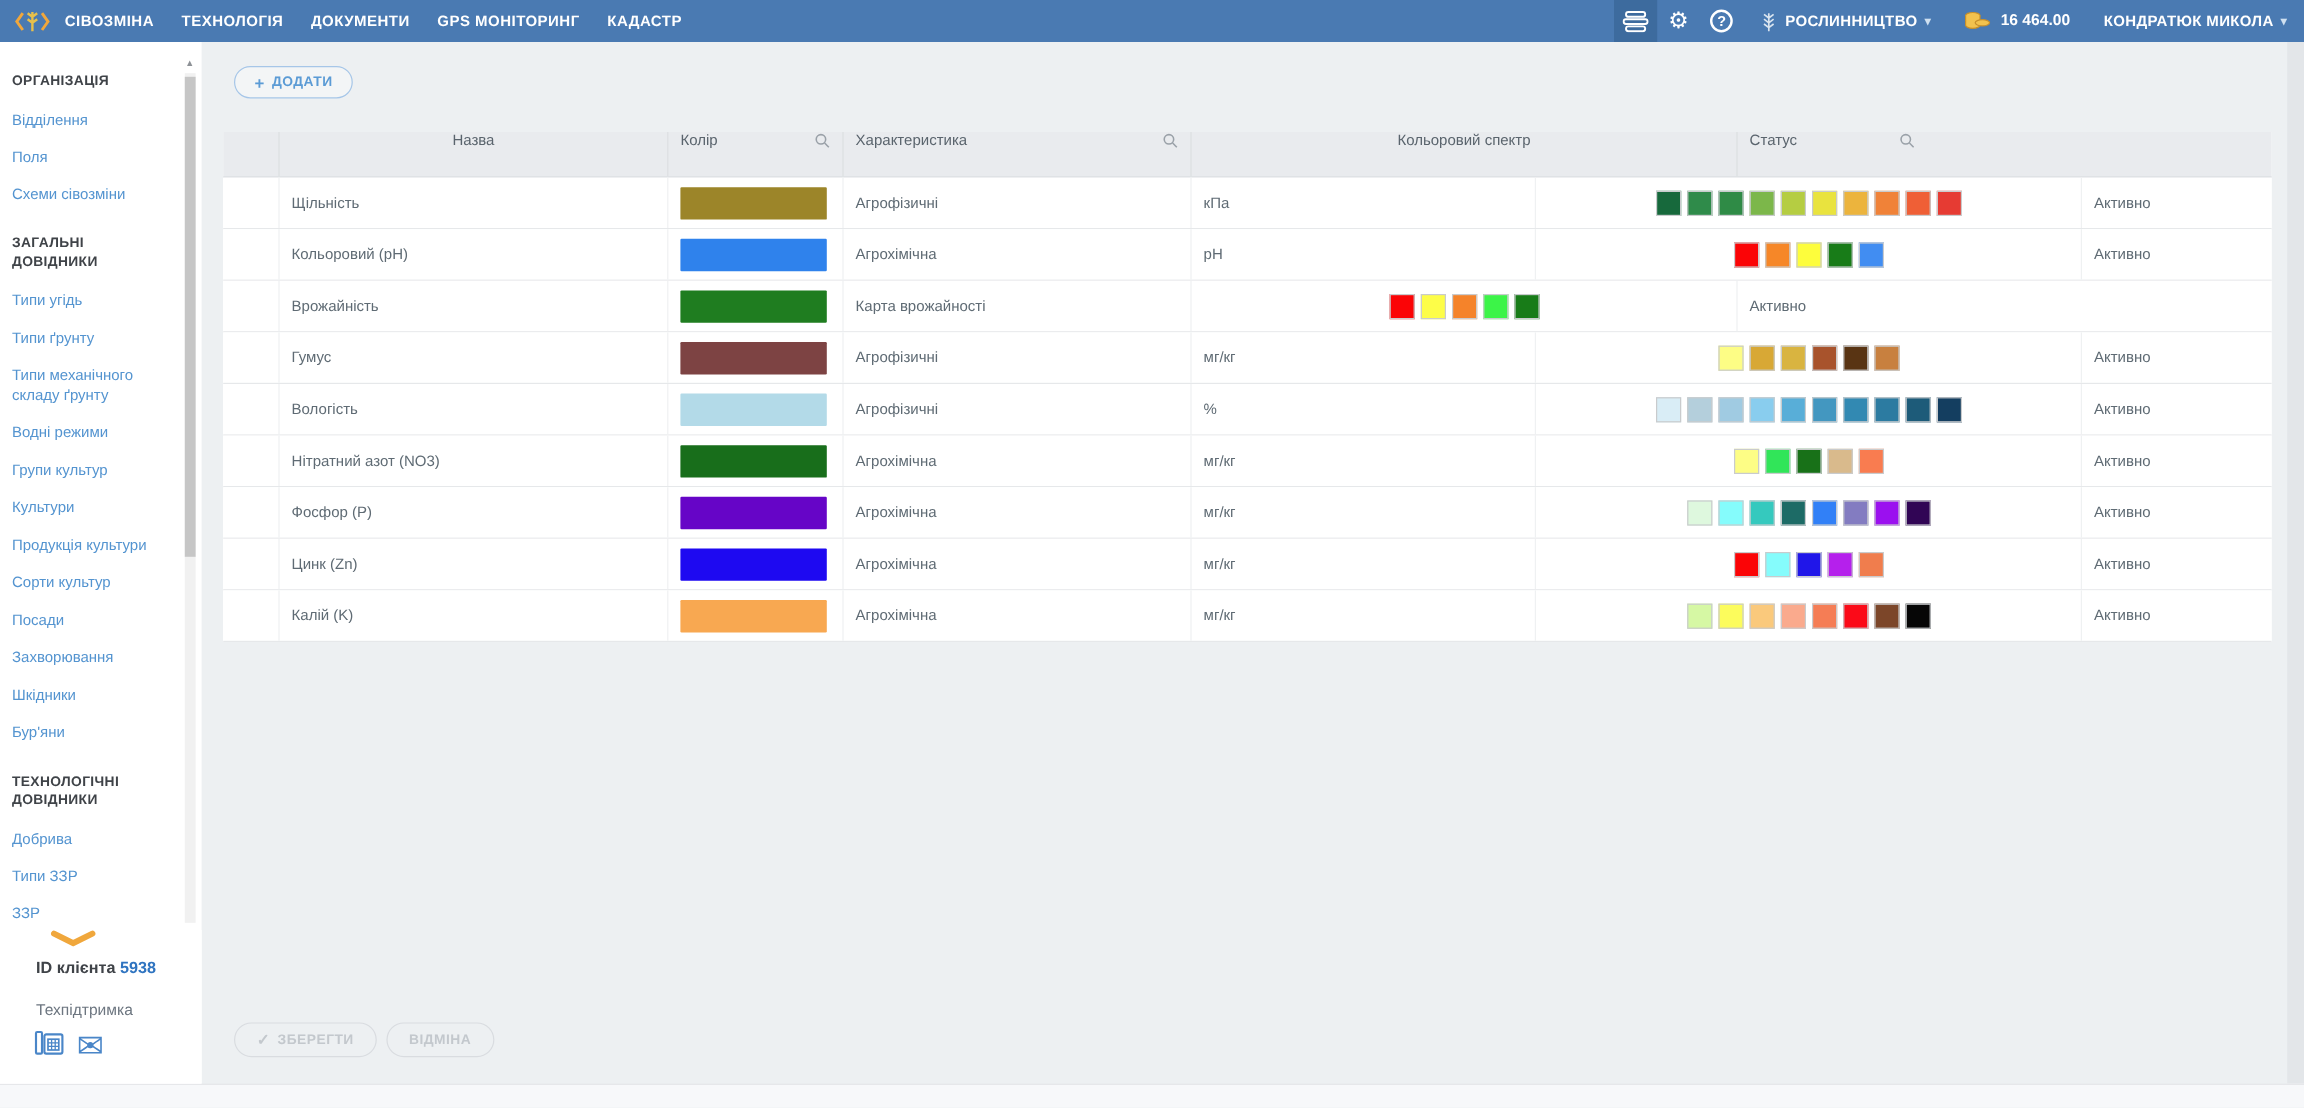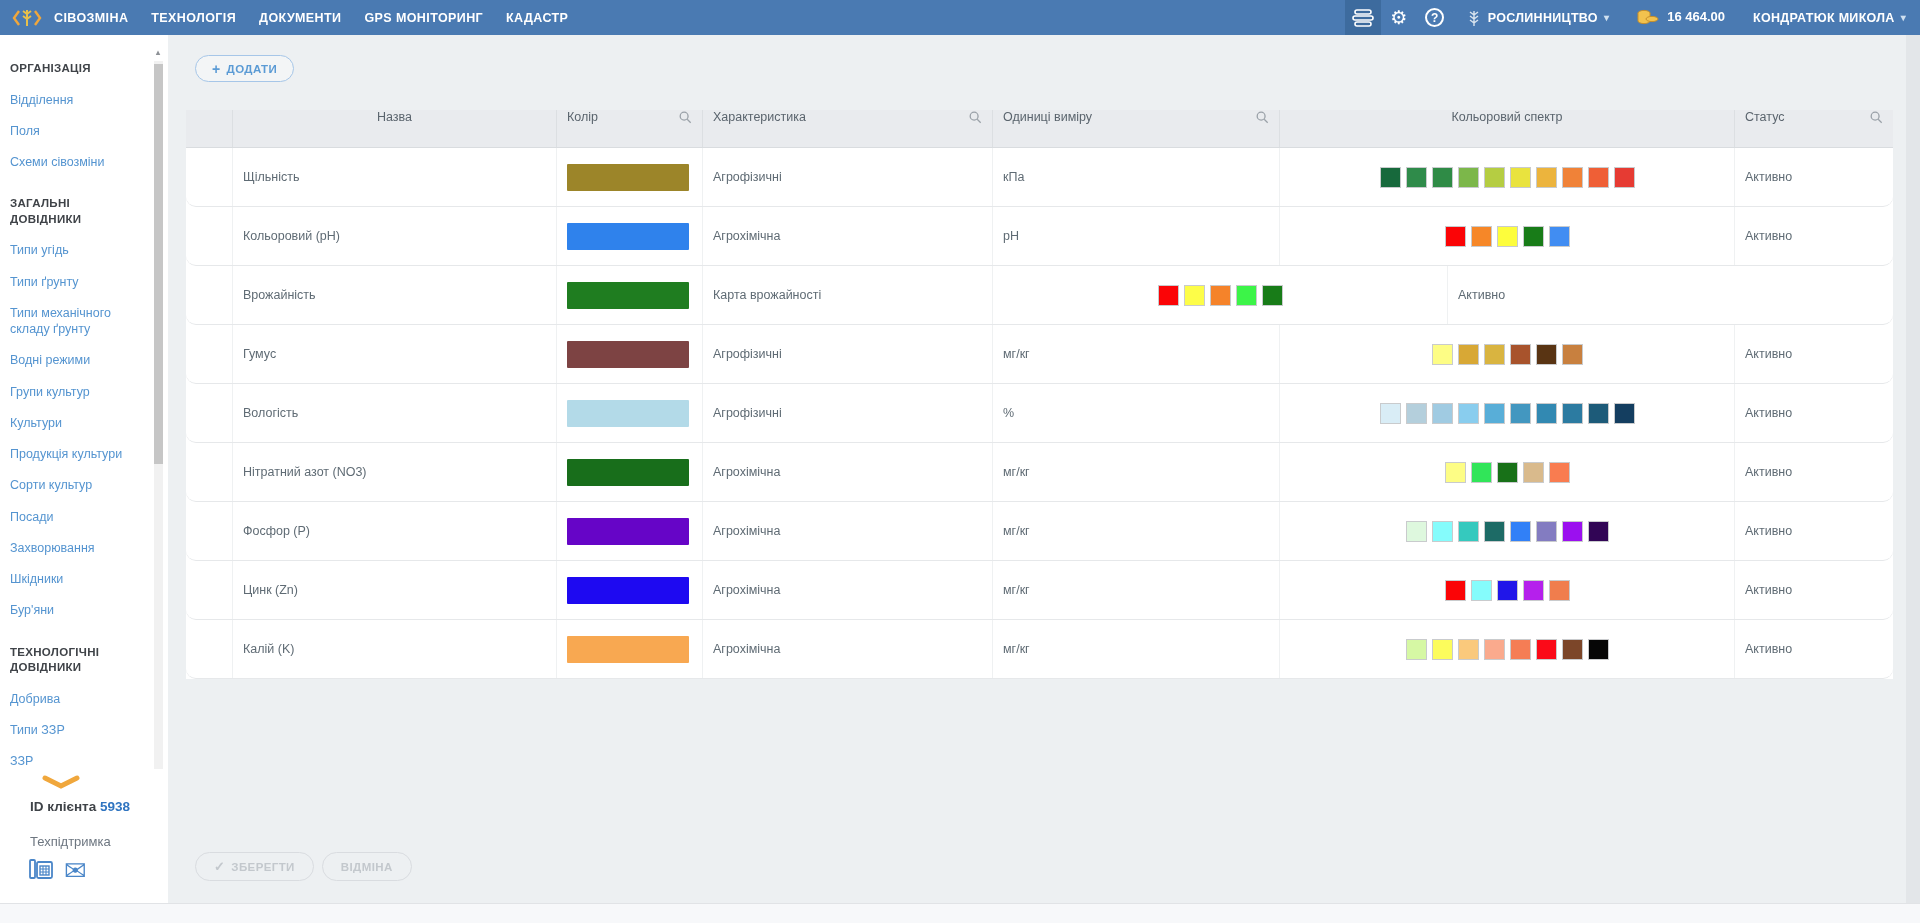--- a/index.html
+++ b/index.html
@@ -87,21 +87,21 @@
   .thead { display:flex; background:#e9ebee; height:38px; border-bottom:1px solid #d9dcdf; }
   .th {
     display:flex; padding:0 10px; color:#5a646d;
     border-right:1px solid #dcdfe2; position:relative;
   }
   .th:last-child { border-right:none; }
   .th .hlabel { flex:1; }
   .th.center .hlabel { text-align:center; }
   .search-icon { flex:none; margin-left:4px; cursor:pointer; }
 
-  .tr { display:flex; height:59px; border-bottom:1px solid #e6e8ea; background:#fff; cursor:pointer;border-radius:10px; }
+  .tr { display:flex; height:43px; border-bottom:1px solid #e6e8ea; background:#fff; cursor:pointer; }
   .td { display:flex; align-items:center; padding:0 10px; border-right:1px solid #eff1f2; color:#5f6b74; }
   .td:last-child { border-right:none; }
 
   .c-idx  { width:47px;  }
   .c-name { width:324px; }
   .c-color{ width:146px; }
   .c-char { width:290px; }
   .c-unit { width:287px; }
   .c-spec { width:455px; justify-content:center; }
   .c-stat { width:158px; }
@@ -258,29 +258,20 @@
       </div>
       <div class="th c-char">
         <span class="hlabel">Характеристика</span>
         <span class="search-icon">
           <svg width="14" height="14" viewBox="0 0 16 16">
               <circle cx="7" cy="7" r="4.5" fill="none" stroke="#9aa1a8" stroke-width="1.5"></circle>
               <line x1="10.5" y1="10.5" x2="14.5" y2="14.5" stroke="#9aa1a8" stroke-width="1.5"></line>
             </svg>
         </span>
       </div>
-      <div class="th c-unit">
-        <span class="hlabel">Одиниці виміру</span>
-        <span class="search-icon">
-          <svg width="14" height="14" viewBox="0 0 16 16">
-              <circle cx="7" cy="7" r="4.5" fill="none" stroke="#9aa1a8" stroke-width="1.5"></circle>
-              <line x1="10.5" y1="10.5" x2="14.5" y2="14.5" stroke="#9aa1a8" stroke-width="1.5"></line>
-            </svg>
-        </span>
-      </div>
       <div class="th c-spec center">
           <span class="hlabel">Кольоровий спектр</span>
         </div>
       <div class="th c-stat">
         <span class="hlabel">Статус</span>
         <span class="search-icon">
           <svg width="14" height="14" viewBox="0 0 16 16">
               <circle cx="7" cy="7" r="4.5" fill="none" stroke="#9aa1a8" stroke-width="1.5"></circle>
               <line x1="10.5" y1="10.5" x2="14.5" y2="14.5" stroke="#9aa1a8" stroke-width="1.5"></line>
             </svg>

